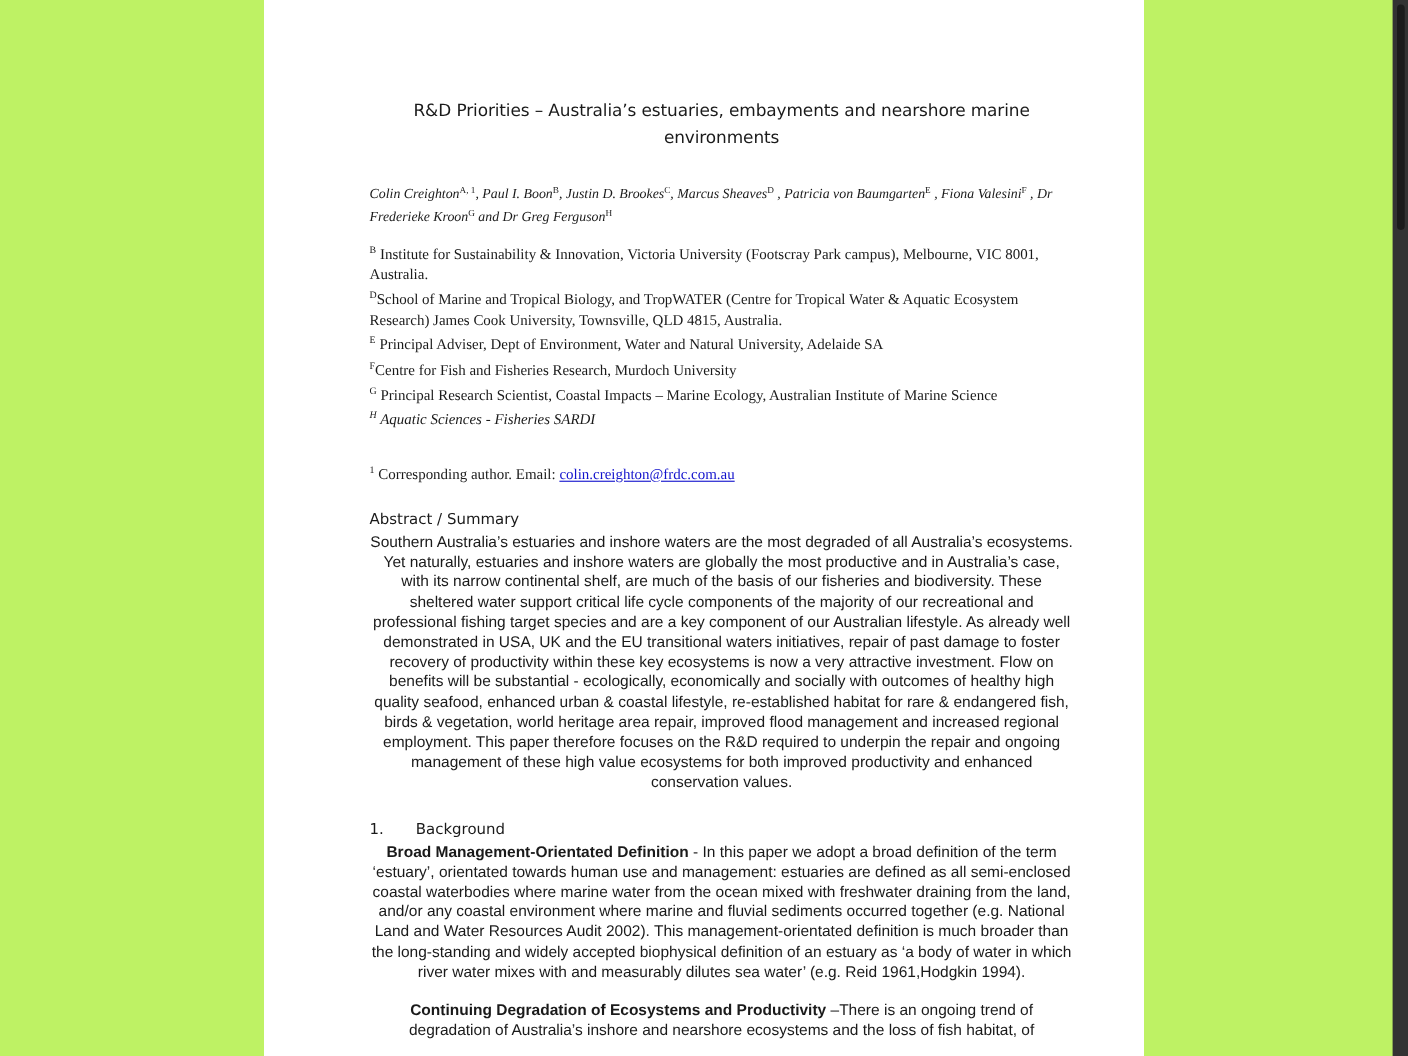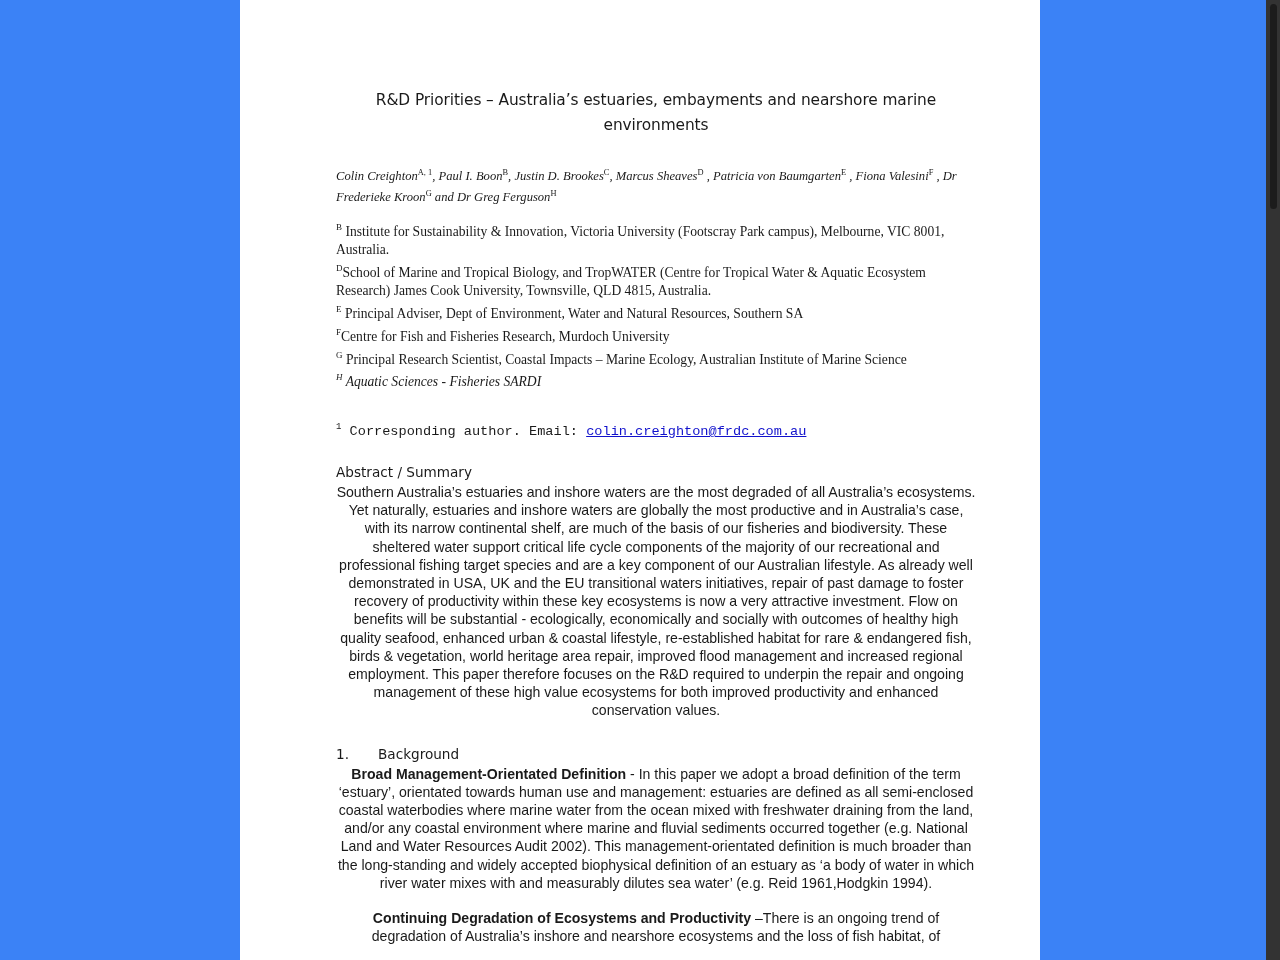--- a/index.html
+++ b/index.html
@@ -13,21 +13,21 @@
   }
   body {
     font-family: "Liberation Serif", serif;
   }
 
   
   .viewer {
     position: relative;
     width: 1280px;
     height: 960px;
-    background: #3b82f6;
+    background: #bef264;
     overflow: hidden;
   }
 
   .scrollbar-track {
     position: absolute;
     top: 0;
     right: 0;
     width: 14px;
     height: 960px;
     background: #333333;
@@ -90,21 +90,21 @@
     line-height: 18.2px;
     color: #1a1a1a;
     margin: 0;
   }
   .affil { margin: 0; }
   .affil sup { font-size: 9px; }
   .affil.italic { font-style: italic; }
 
   
   .corresponding {
-    font-family: Liberation Mono, monospace;
+    font-family: Liberation Serif, serif;
     font-size: 13.6px;
     line-height: 18.2px;
     color: #1a1a1a;
     margin: 27px 0 0 0;
   }
   .corresponding sup { font-size: 9px; }
   .email-link {
     color: #1111cc;
     text-decoration: underline;
   }
@@ -149,21 +149,21 @@
     <div class="page-inner">
 
       <h1 class="doc-title">R&amp;D Priorities – Australia’s estuaries, embayments and nearshore marine environments</h1>
 
       <p class="authors">Colin Creighton<sup>A, 1</sup>, Paul I. Boon<sup>B</sup>, Justin D. Brookes<sup>C</sup>, Marcus Sheaves<sup>D</sup> , Patricia von Baumgarten<sup>E</sup> , Fiona Valesini<sup>F</sup> , Dr Frederieke Kroon<sup>G</sup> and Dr Greg Ferguson<sup>H</sup></p>
 
       <div class="affiliations">
 
           <p class="affil"><sup>B</sup><span> Institute for Sustainability &amp; Innovation, Victoria University (Footscray Park campus), Melbourne, VIC 8001, Australia.</span></p>
           <p class="affil"><sup>D</sup><span>School of Marine and Tropical Biology, and TropWATER (Centre for Tropical Water &amp; Aquatic Ecosystem Research) James Cook University, Townsville, QLD 4815, Australia.</span></p>
-          <p class="affil"><sup>E</sup><span> Principal Adviser, Dept of Environment, Water and Natural Resources, Southern SA</span></p>
+          <p class="affil"><sup>E</sup><span> Principal Adviser, Dept of Environment, Water and Natural University, Adelaide SA</span></p>
           <p class="affil"><sup>F</sup><span>Centre for Fish and Fisheries Research, Murdoch University</span></p>
           <p class="affil"><sup>G</sup><span> Principal Research Scientist, Coastal Impacts – Marine Ecology, Australian Institute of Marine Science</span></p>
           <p class="affil italic"><sup>H</sup><span> Aquatic Sciences - Fisheries SARDI</span></p>
         </div>
 
       <p class="corresponding">
         <sup>1</sup>
         <span>Corresponding author. Email: </span><a class="email-link" href="#">colin.creighton@frdc.com.au</a>
       </p>
 

